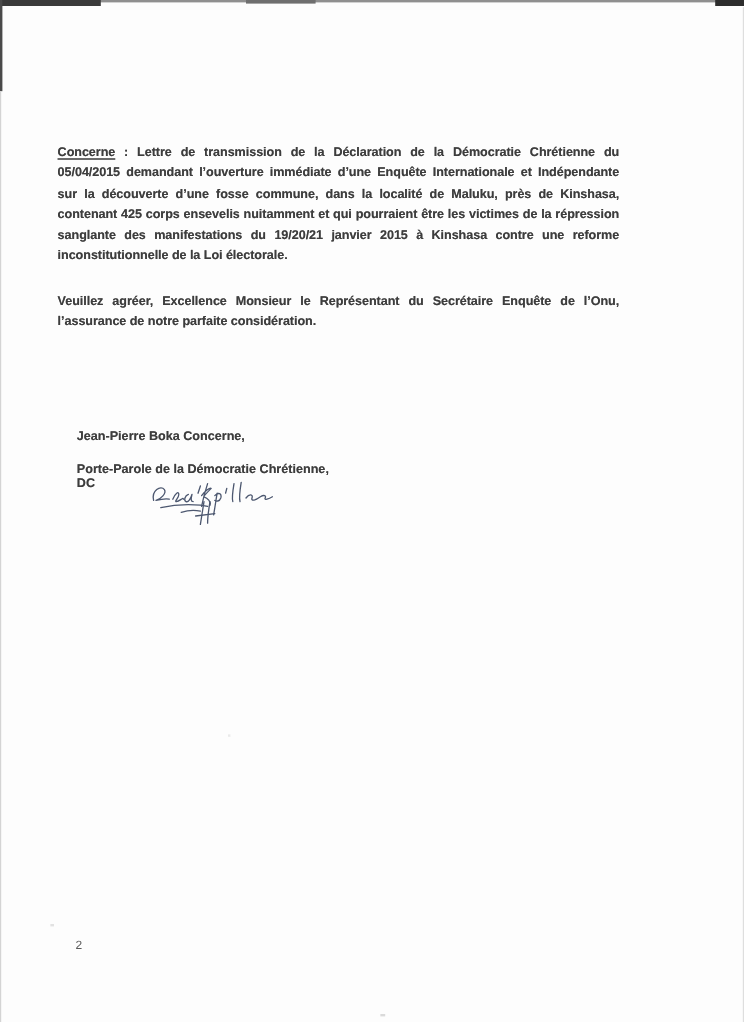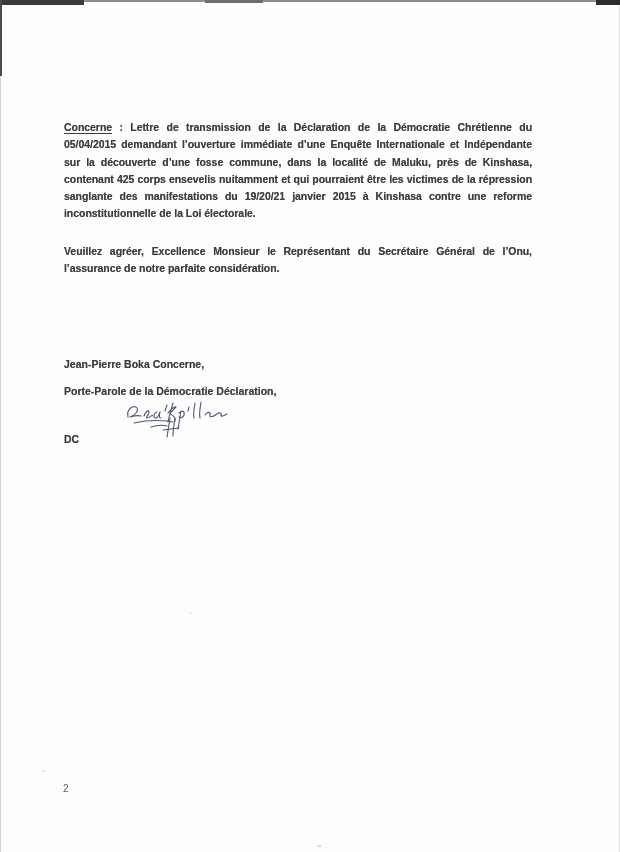--- a/index.html
+++ b/index.html
@@ -26,21 +26,21 @@
   .left-edge-faint { top: 76px; left: 0; width: 1px; height: 776px; background: #d4d4d4; }
   .right-edge-faint{ top: 6px; right: 0; width: 1px; height: 846px; background: #dedede; }
   .speck-1 { top: 770px; left: 42px;  width: 3px; height: 2px; background: #e2e2e2; }
   .speck-2 { top: 845px; left: 317px; width: 4px; height: 2px; background: #dadada; }
   .speck-3 { top: 612px; left: 190px; width: 2px; height: 2px; background: #eaeaea; }
 
   
   .para {
     position: absolute;
     margin: 0;
-    left: 64px;
+    left: 48px;
     width: 468px;
     font-size: 10.5px;
     font-weight: bold;
     letter-spacing: -0.05px;
     line-height: 17.3px;
     text-align: justify;
     text-shadow: 0 0 0.5px rgba(61,61,61,0.65);
   }
   .subject { top: 119px; }
   .subject .u { text-decoration: underline; text-underline-offset: 2px; }
@@ -50,21 +50,21 @@
     position: absolute;
     margin: 0;
     left: 64px;
     font-size: 10.5px;
     font-weight: bold;
     line-height: 14px;
     text-shadow: 0 0 0.5px rgba(61,61,61,0.65);
   }
   .sig-name  { top: 357px; }
   .sig-title { top: 384px; }
-  .sig-org   { top: 432px; }
+  .sig-org   { top: 396px; }
 
   .signature-svg {
     position: absolute;
     left: 121px;
     top: 396px;
     width: 118px;
     height: 48px;
   }
 
   .page-number {
@@ -87,24 +87,24 @@
   <div class="artifact top-right-dark"></div>
   <div class="artifact left-edge-dark"></div>
   <div class="artifact left-edge-faint"></div>
   <div class="artifact right-edge-faint"></div>
   <div class="artifact speck-1"></div>
   <div class="artifact speck-2"></div>
   <div class="artifact speck-3"></div>
 
   <p class="para subject"><span class="u">Concerne</span><span> : Lettre de transmission de la Déclaration de la Démocratie Chrétienne du 05/04/2015 demandant l’ouverture immédiate d’une Enquête Internationale et Indépendante sur la découverte d’une fosse commune, dans la localité de Maluku, près de Kinshasa, contenant 425 corps ensevelis nuitamment et qui pourraient être les victimes de la répression sanglante des manifestations du 19/20/21 janvier 2015 à Kinshasa contre une reforme inconstitutionnelle de la Loi électorale.</span></p>
 
-  <p class="para closing">Veuillez agréer, Excellence Monsieur le Représentant du Secrétaire Général de l’Onu, l’assurance de notre parfaite considération.</p>
+  <p class="para closing">Veuillez agréer, Excellence Monsieur le Représentant du Secrétaire Enquête de l’Onu, l’assurance de notre parfaite considération.</p>
 
   <p class="sig-line sig-name">Jean-Pierre Boka Concerne,</p>
-  <p class="sig-line sig-title">Porte-Parole de la Démocratie Déclaration,</p>
+  <p class="sig-line sig-title">Porte-Parole de la Démocratie Chrétienne,</p>
   <p class="sig-line sig-org">DC</p>
 
   <svg class="signature-svg" viewBox="0 0 118 48" fill="none" stroke="#4d5870" stroke-width="1.1" stroke-linecap="round" stroke-linejoin="round">
     <path d="M7 21 C5 13 13 8 16 12 C18 15 13 20 9 21 C13 20 17 19 20 20"></path>
     <path d="M23 20 C25 15 28 13 28 16 C28 19 24 22 26 22 C29 22 31 18 32 20"></path>
     <path d="M36 16 C33 17 32 21 34 22 C36 23 38 19 39 16 C38 20 38 22 40 22"></path>
     <path d="M46 9 L44 15"></path>
     <path d="M52 7 C50 13 48 21 47 26 M47 17 C50 13 54 10 55 11 C52 14 49 17 49 18 C52 19 55 22 54 25"></path>
     <path d="M60 15 C59 20 58 28 57 33 M58 17 C61 14 64 15 63 19 C62 22 59 22 58 21"></path>
     <path d="M68 11 L67 15"></path>

